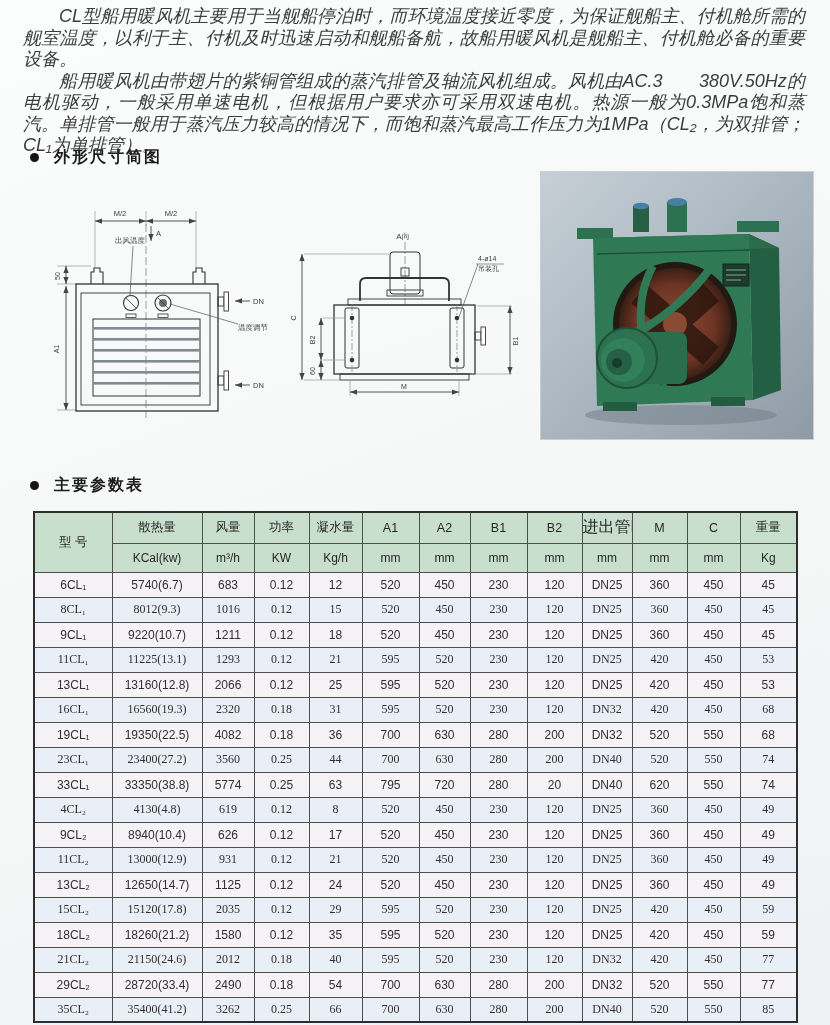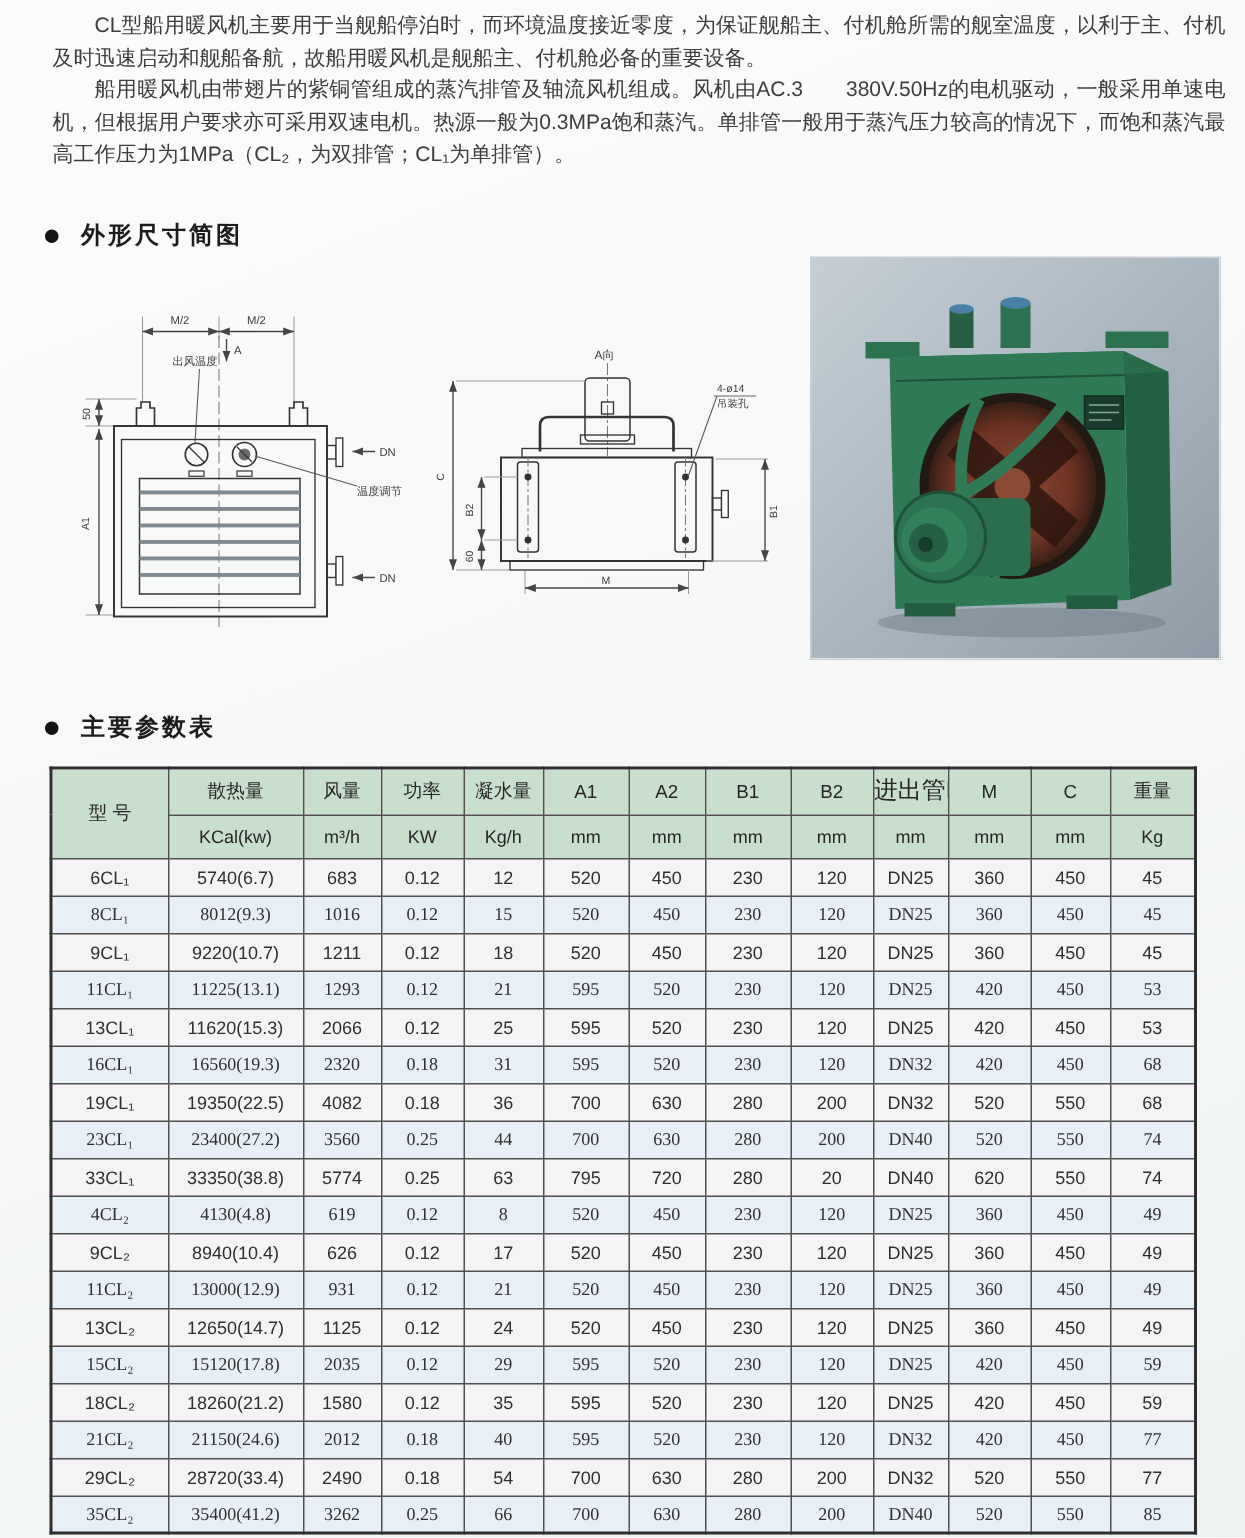--- a/index.html
+++ b/index.html
@@ -3,22 +3,22 @@
 <meta charset="utf-8">
 <style>
   * { margin:0; padding:0; box-sizing:border-box; }
   body { font-family:"Liberation Sans","DejaVu Sans",sans-serif; }
   .page {
     position:relative; width:830px; height:1025px; margin:0 auto;
     background:linear-gradient(160deg,#fbfcfc 0%,#f5f7f7 60%,#eef1f2 100%);
     overflow:hidden;
   }
   
-  .intro { position:absolute; left:35px; top:6px; width:782px;
-    font-size:14px; line-height:21.5px; color:#3d3d3d; text-align:justify; }
+  .intro { position:absolute; left:23px; top:6px; width:782px;
+    font-size:18px; line-height:21.5px; color:#3d3d3d; text-align:justify;font-style:italic; }
   .intro p { text-indent:2em; }
   
   .sec-heading { position:absolute; left:30px; display:flex; align-items:center;
     font-size:16px; font-weight:bold; color:#1c1c1c; letter-spacing:2px; }
   .sec-heading .bullet { width:9px; height:9px; border-radius:50%; background:#141414;
     margin-right:15px; flex:0 0 auto; }
   #sec1 { top:147px; }
   #sec2 { top:475px; }
   
   .fig { position:absolute; }
@@ -351,21 +351,21 @@
             <td>520</td>
             <td>230</td>
             <td>120</td>
             <td>DN25</td>
             <td>420</td>
             <td>450</td>
             <td>53</td>
           </tr>
           <tr class="row-a">
             <td>13CL₁</td>
-            <td>11620(15.3)</td>
+            <td>13160(12.8)</td>
             <td>2066</td>
             <td>0.12</td>
             <td>25</td>
             <td>595</td>
             <td>520</td>
             <td>230</td>
             <td>120</td>
             <td>DN25</td>
             <td>420</td>
             <td>450</td>

